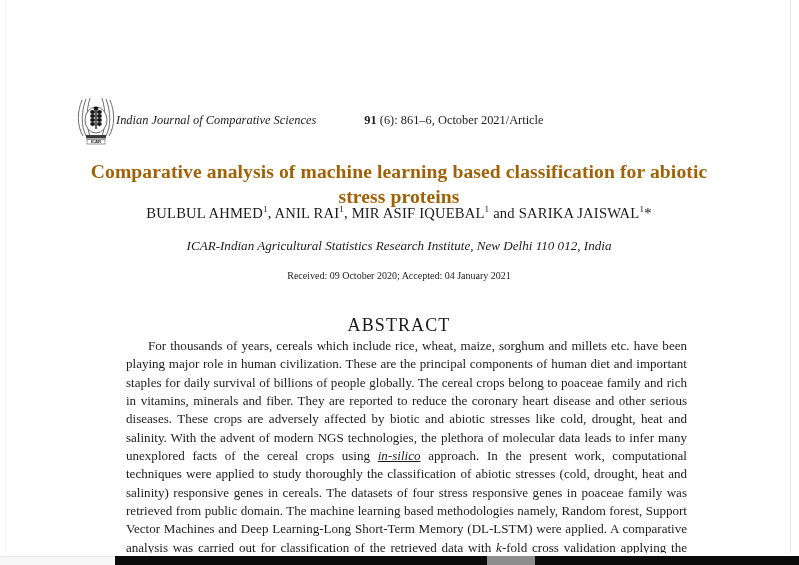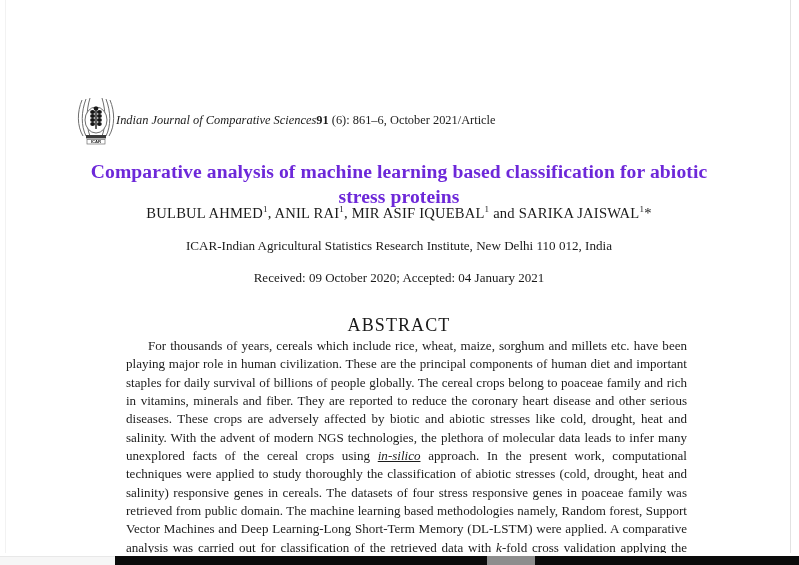--- a/index.html
+++ b/index.html
@@ -65,37 +65,38 @@
     font-size: 12.4px;
     color: #1c1c1c;
     white-space: nowrap;
   }
   .runhead-text .jname {
     font-style: italic;
   }
   .runhead-text .vol {
     font-weight: bold;
     font-style: normal;
+    margin-left: 48px;
   }
   .runhead-text .rest {
     font-style: normal;
   }
 
   
   .title {
     position: absolute;
     left: 60px;
     top: 146px;
     width: 666px;
     text-align: center;
     font-family: "Liberation Serif", serif;
     font-weight: bold;
     font-size: 19.6px;
     line-height: 25px;
-    color: #6d28d9;
+    color: #a16207;
     letter-spacing: 0.1px;
   }
 
   
   .authors {
     position: absolute;
     left: 60px;
     top: 205px;
     width: 666px;
     text-align: center;
@@ -111,33 +112,34 @@
   }
 
   
   .affiliation {
     position: absolute;
     left: 60px;
     top: 238px;
     width: 666px;
     text-align: center;
     font-family: "Liberation Serif", serif;
+    font-style: italic;
     font-size: 13.1px;
     color: #1a1a1a;
   }
 
   
   .received {
     position: absolute;
     left: 60px;
     top: 270px;
     width: 666px;
     text-align: center;
     font-family: "Liberation Serif", serif;
-    font-size: 13px;
+    font-size: 10px;
     color: #1a1a1a;
   }
 
   
   .abstract-heading {
     position: absolute;
     left: 60px;
     top: 315px;
     width: 666px;
     text-align: center;

